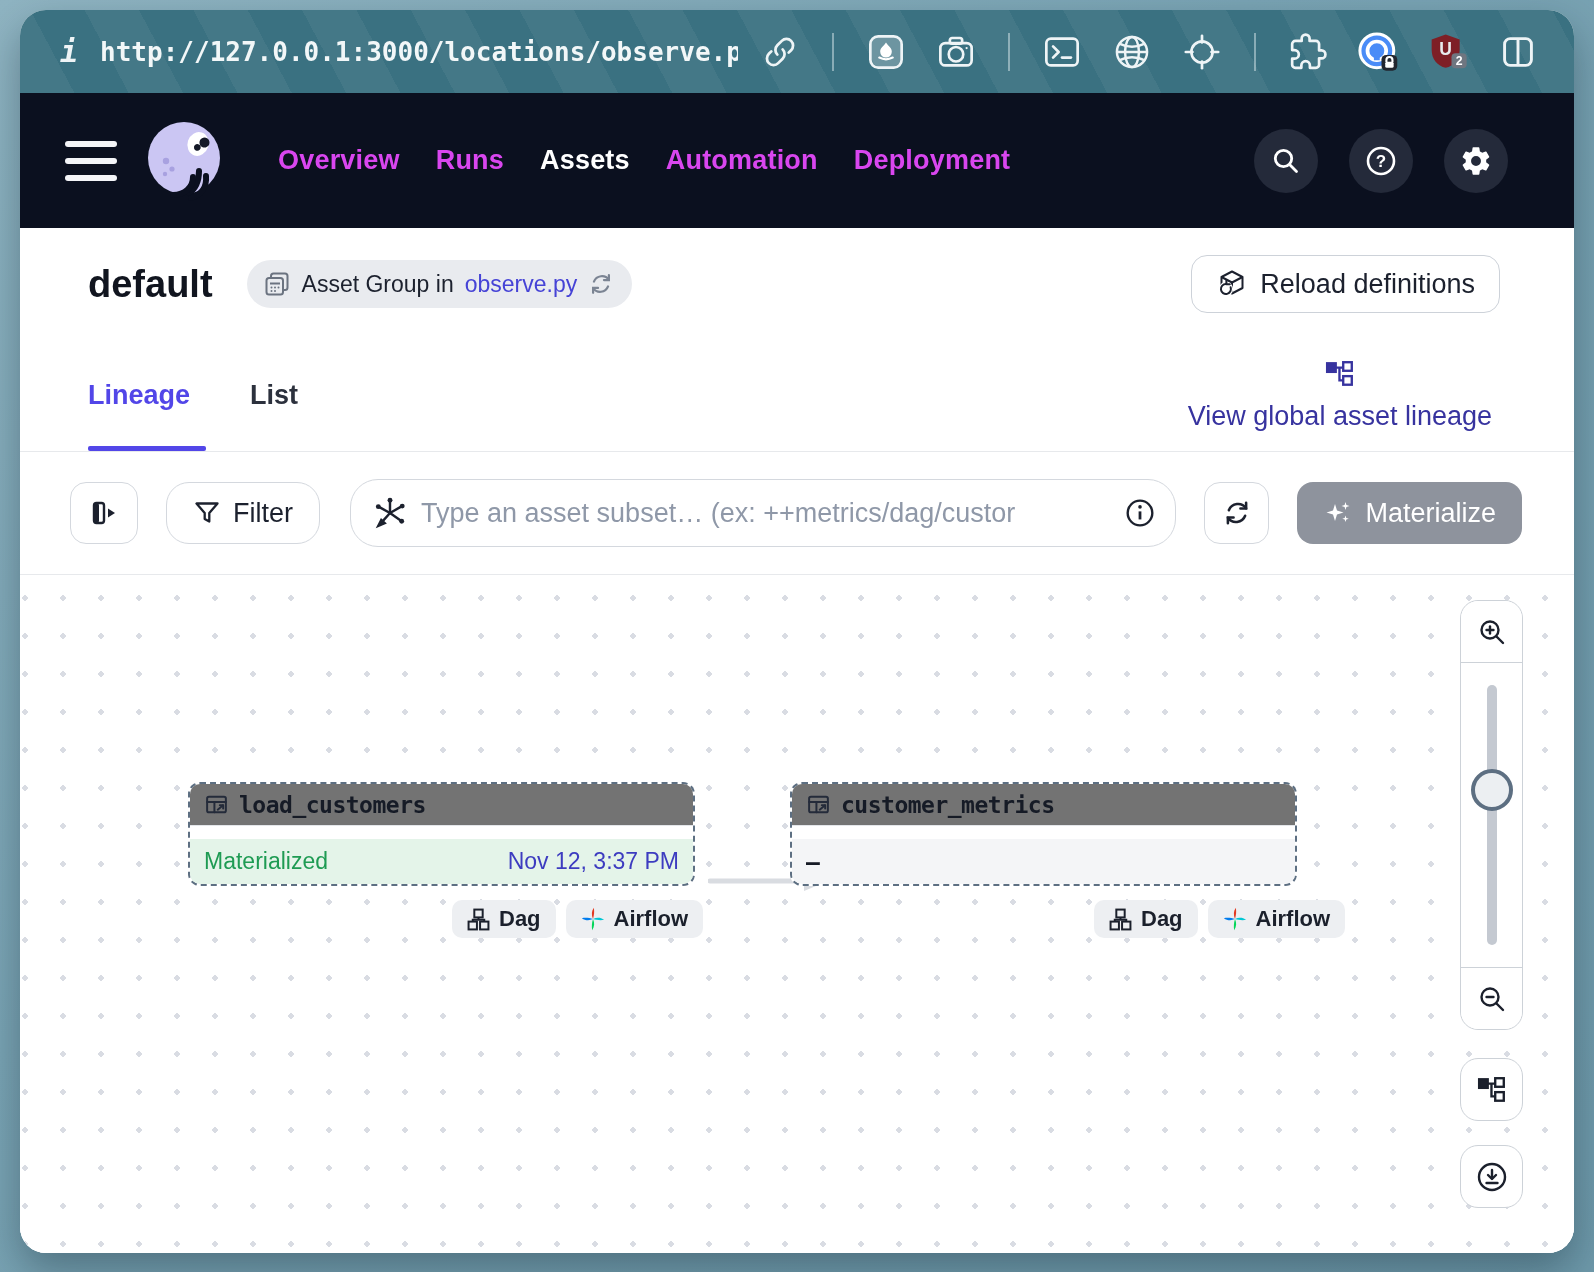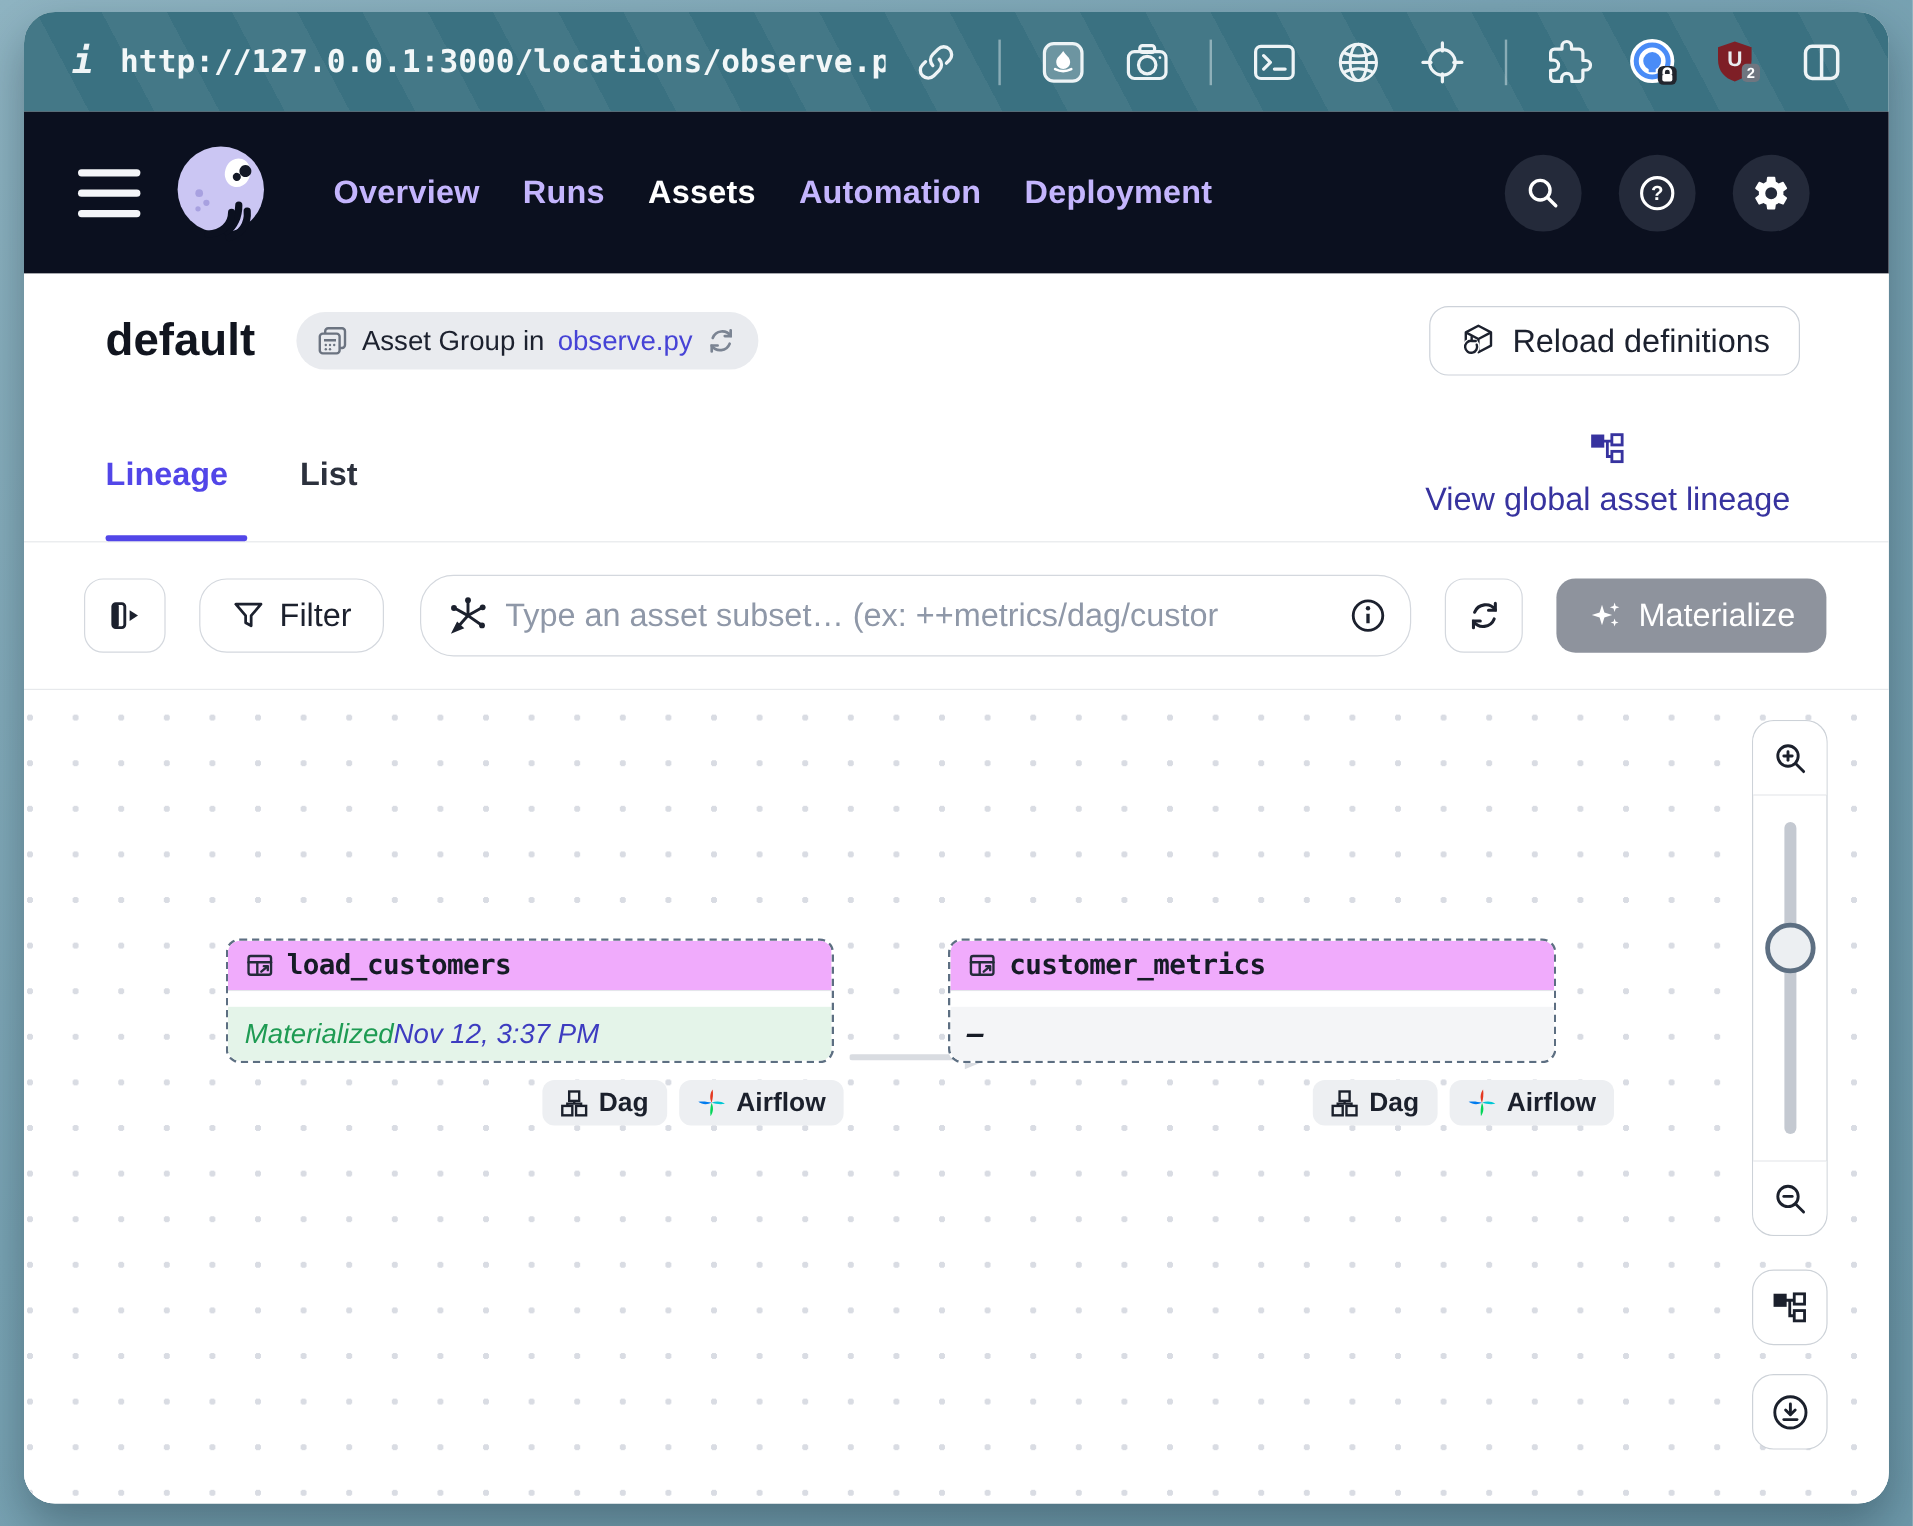--- a/index.html
+++ b/index.html
@@ -34,21 +34,21 @@
   .cdiv { width:2px; height:38px; background:rgba(236,244,246,.45); margin:0 10px; flex:0 0 auto; }
   
   .navbar {
     height:135px; flex:0 0 135px; background:#0b101f;
     display:flex; align-items:center; padding:0 66px 0 45px;
   }
   .hamburger { width:52px; height:40px; display:flex; flex-direction:column; justify-content:space-between; margin-right:26px; cursor:pointer; }
   .hamburger span { height:6px; background:#f4f5f8; border-radius:3px; }
   .logo { width:84px; height:84px; margin-right:51px; }
   .navlinks { display:flex; align-items:center; gap:36px; }
-  .navitem { font-size:27px; font-weight:600; color:#c4b5fd; letter-spacing:.2px; cursor:pointer; }
+  .navitem { font-size:27px; font-weight:600; color:#d946ef; letter-spacing:.2px; cursor:pointer; }
   .navitem.active { color:#ffffff; font-weight:700; }
   .nav-right { margin-left:auto; display:flex; align-items:center; gap:31px; }
   .nav-circle {
     width:64px; height:64px; border-radius:50%; background:#242a3a;
     display:flex; align-items:center; justify-content:center; cursor:pointer;
   }
   
   .content { flex:1; background:#fff; display:flex; flex-direction:column; }
   .page-header { height:112px; flex:0 0 112px; display:flex; align-items:center; padding:0 74px 0 68px; }
   .page-title { font-size:38px; font-weight:700; color:#11151f; }
@@ -100,26 +100,26 @@
     position:relative; flex:1; background:#ffffff; overflow:hidden;
     background-image:radial-gradient(circle, #d9dce3 2.6px, rgba(255,255,255,0) 2.9px);
     background-size:38px 38px; background-position:24px 4px;
   }
   .asset-node {
     position:absolute; width:507px; height:104px; background:#fff;
     border:2px dashed #5d6f82; border-radius:12px; overflow:hidden;
     display:flex; flex-direction:column; cursor:pointer;
   }
   .node-head {
-    height:42px; flex:0 0 42px; background:#f0abfc; border-bottom:1px solid #e4e6ea;
+    height:42px; flex:0 0 42px; background:#737373; border-bottom:1px solid #e4e6ea;
     display:flex; align-items:center; gap:10px; padding:0 14px;
   }
   .node-name { font-family:"DejaVu Sans Mono", monospace; font-size:23px; font-weight:700; color:#161b26; letter-spacing:-0.5px; }
   .node-gap { height:13px; flex:0 0 13px; background:#fff; }
-  .node-status { flex:1; display:flex; align-items:center; padding:0 14px; font-size:23px;font-style:italic; }
+  .node-status { flex:1; display:flex; align-items:center; justify-content:space-between; padding:0 14px; font-size:23px; }
   .node-status.green { background:#e4f4e9; }
   .node-status.gray { background:#f4f5f7; }
   .st-label { color:#1e9b53; }
   .st-dash { color:#161b26; font-family:"DejaVu Sans Mono", monospace; font-weight:700; }
   .st-time { color:#3d3cc0; }
   .tagrow { position:absolute; display:flex; gap:10px; }
   .tag-pill {
     height:38px; background:#edeff2; border-radius:10px; display:flex; align-items:center;
     gap:9px; padding:0 15px; font-size:22px; font-weight:700; color:#1b202c; cursor:pointer;
   }

